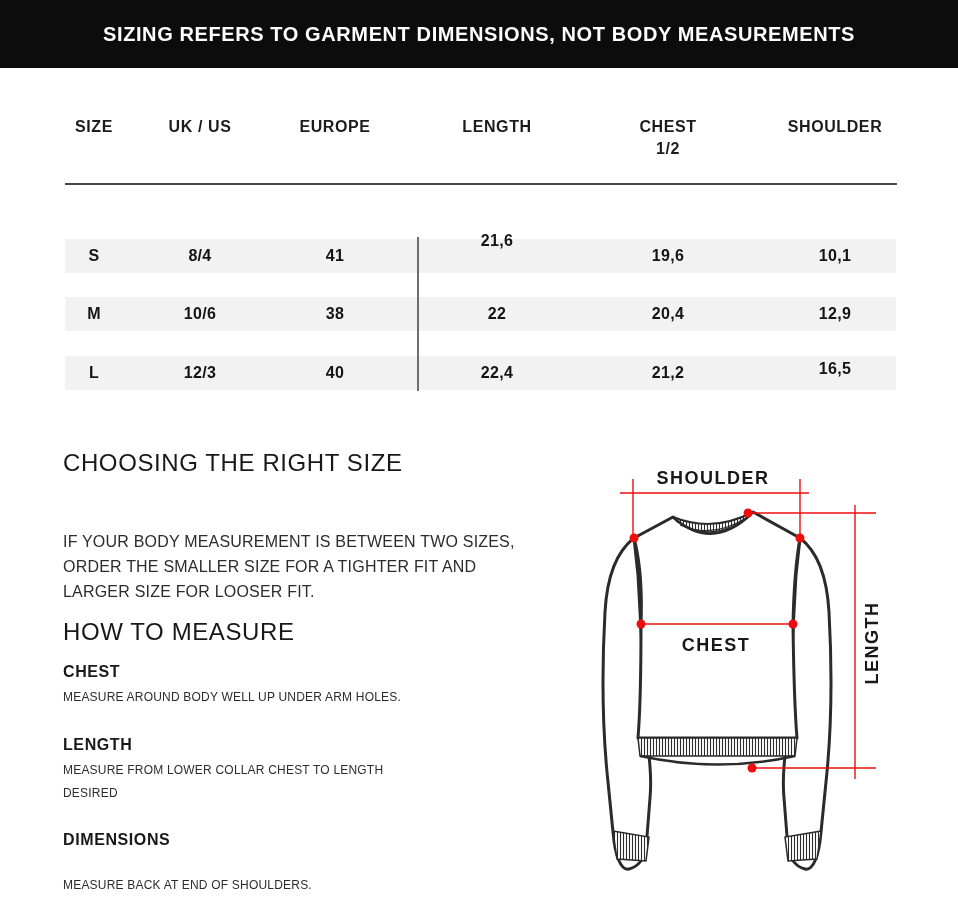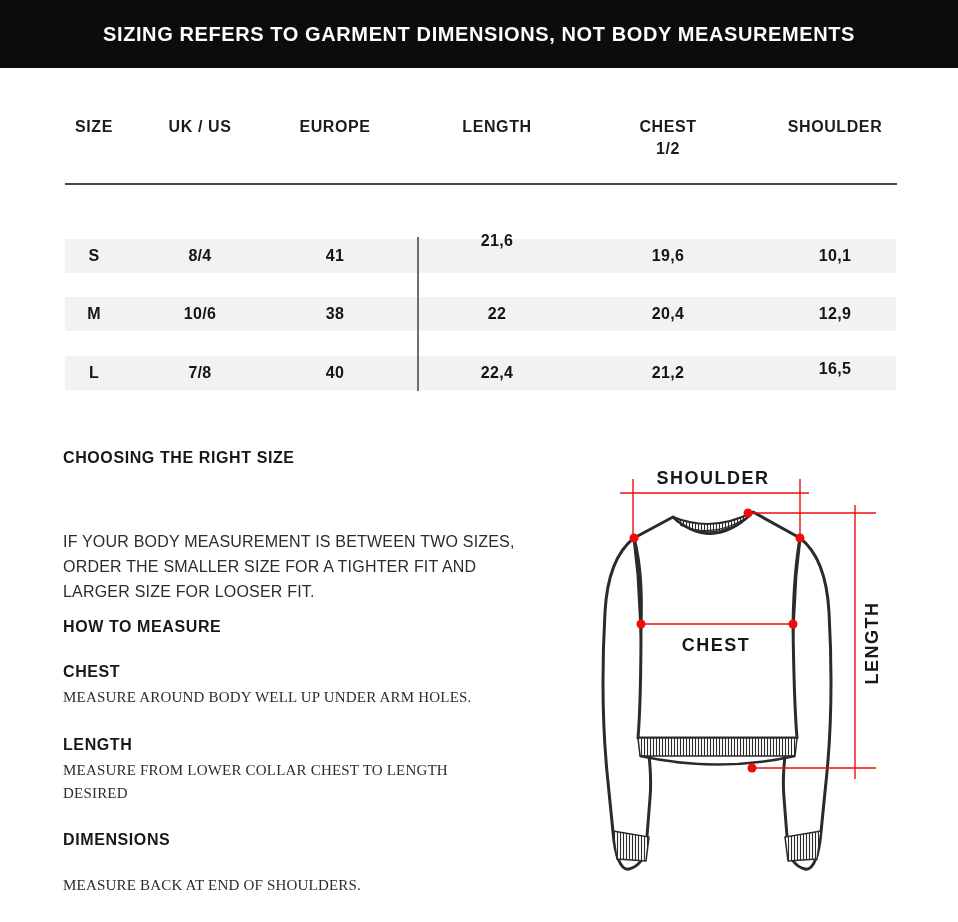--- a/index.html
+++ b/index.html
@@ -26,24 +26,24 @@
   }
   .hrule{left:65px;top:183px;width:832px;height:2px;background:#484848;}
   .rowbg{left:65px;width:831px;height:34px;background:#f2f2f2;}
   .td{
     position:absolute;width:140px;height:34px;line-height:34px;text-align:center;
     font-size:16px;font-weight:700;letter-spacing:.3px;color:#141414;
   }
   .divider{left:417px;top:237px;width:2px;height:154px;background:#6e6e6e;}
 
   
-  .h2{position:absolute;font-size:16px;font-weight:700;letter-spacing:.6px;color:#181818;white-space:nowrap;}
+  .h2{position:absolute;font-size:24px;font-weight:400;letter-spacing:.6px;color:#181818;white-space:nowrap;}
   .p {position:absolute;font-size:16px;letter-spacing:.2px;line-height:25px;color:#2c2c2c;white-space:pre-line;}
   .h3{position:absolute;font-size:16px;font-weight:700;letter-spacing:.6px;color:#181818;white-space:nowrap;}
-  .p2{position:absolute;font-size:15px;letter-spacing:.2px;line-height:23px;color:#2c2c2c;white-space:pre-line;font-family:Liberation Serif, serif;}
+  .p2{position:absolute;font-size:12px;letter-spacing:.2px;line-height:23px;color:#2c2c2c;white-space:pre-line;}
 
   
   .diagram{left:580px;top:460px;width:378px;height:462px;}
   .dlabel{
     font-family:"Liberation Sans", sans-serif;font-size:18px;font-weight:700;
     letter-spacing:1.5px;fill:#181818;
   }
 </style>
 </head>
 <body>
@@ -77,21 +77,21 @@
   <div class="td" style="left:765px;top:239px">10,1</div>
 
   <div class="td" style="left:24px;top:297px">M</div>
   <div class="td" style="left:130px;top:297px">10/6</div>
   <div class="td" style="left:265px;top:297px">38</div>
   <div class="td" style="left:427px;top:297px">22</div>
   <div class="td" style="left:598px;top:297px">20,4</div>
   <div class="td" style="left:765px;top:297px">12,9</div>
 
   <div class="td" style="left:24px;top:356px">L</div>
-  <div class="td" style="left:130px;top:356px">7/8</div>
+  <div class="td" style="left:130px;top:356px">12/3</div>
   <div class="td" style="left:265px;top:356px">40</div>
   <div class="td" style="left:427px;top:356px">22,4</div>
   <div class="td" style="left:598px;top:356px">21,2</div>
   <div class="td" style="left:765px;top:352px">16,5</div>
 </div>
 
 <div class="h2" style="left:63px;top:449px">CHOOSING THE RIGHT SIZE</div>
 <div class="p" style="left:63px;top:529px">IF YOUR BODY MEASUREMENT IS BETWEEN TWO SIZES,
 ORDER THE SMALLER SIZE FOR A TIGHTER FIT AND
 LARGER SIZE FOR LOOSER FIT.</div>

